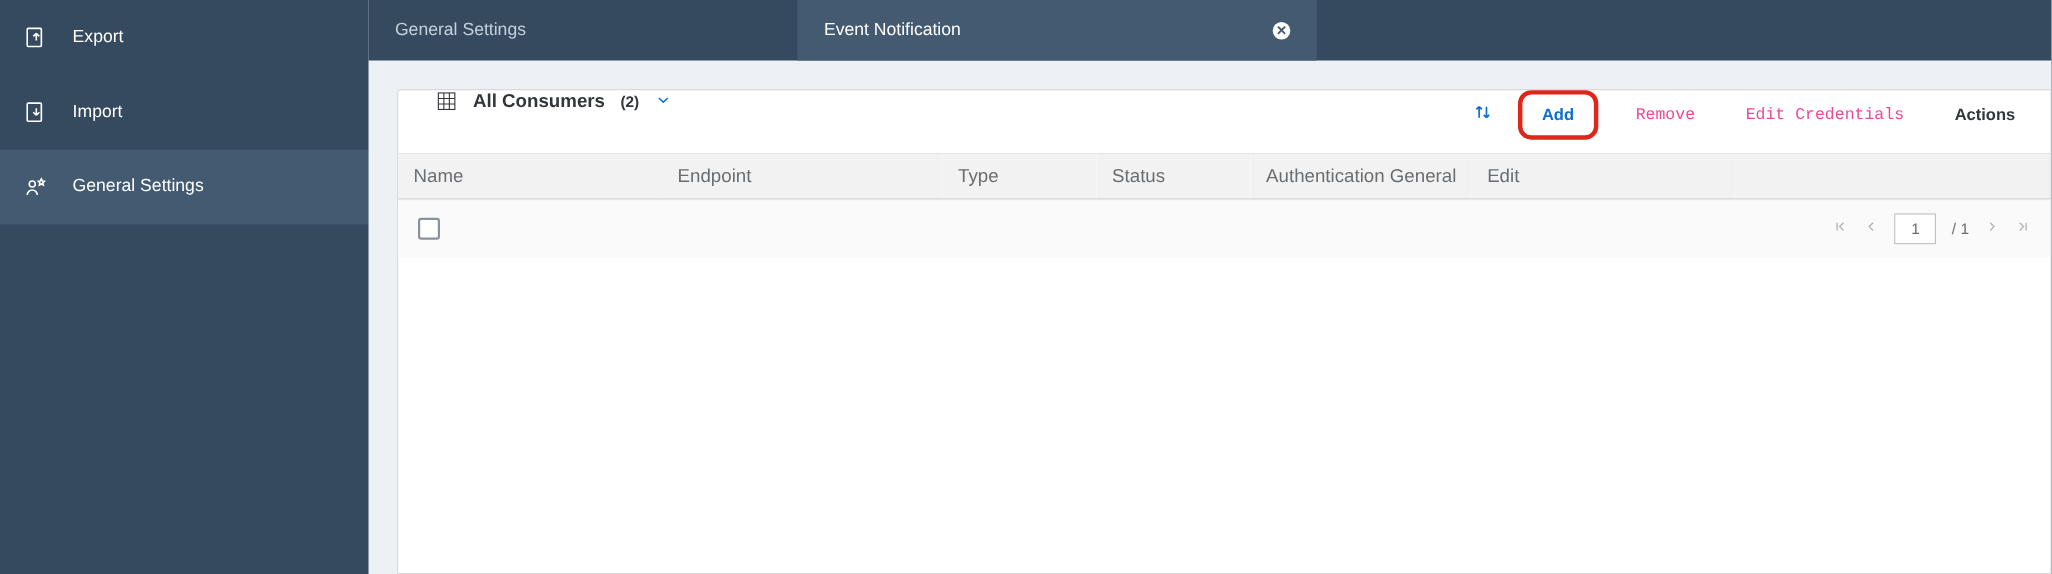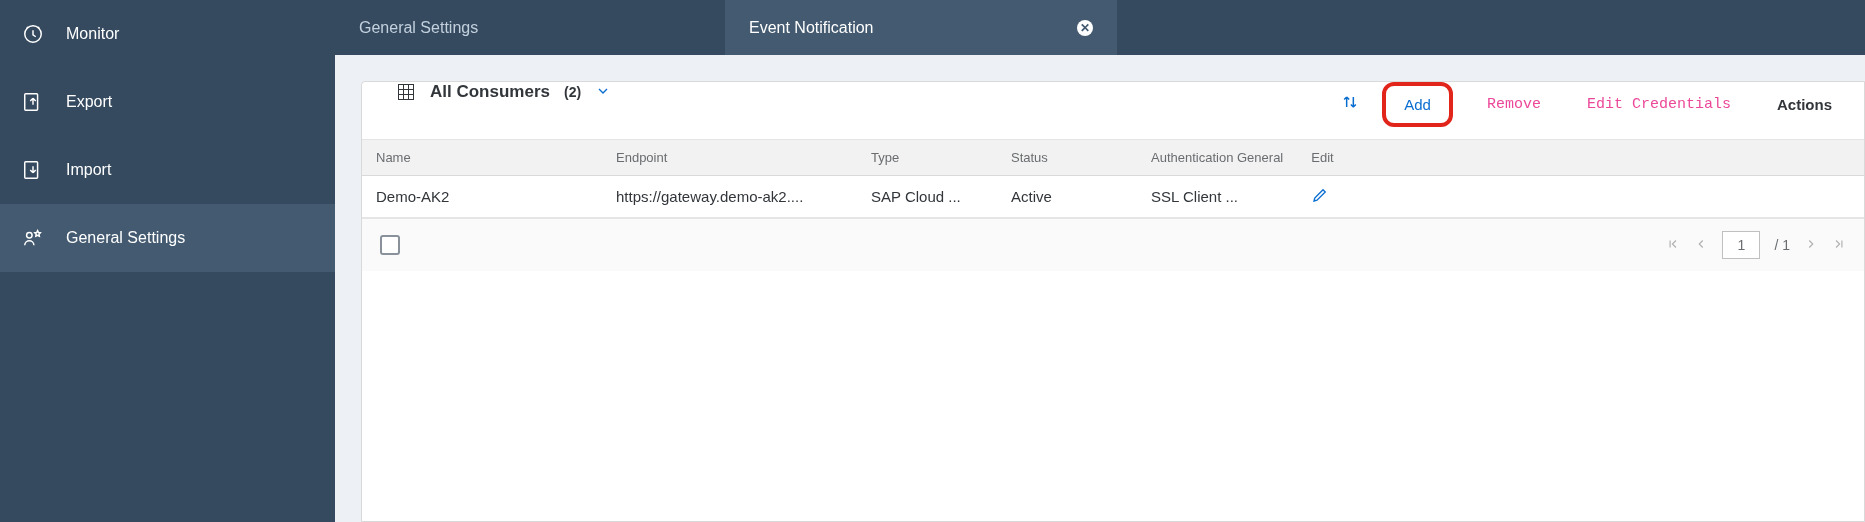--- a/index.html
+++ b/index.html
@@ -55,21 +55,21 @@
       color: #c3d1de;
       font-size: 16px;
       cursor: pointer;
       position: relative;
     }
     .tab.active {
       background: #435a70;
       color: #fff;
     }
     .tab.active .label { margin-right: 0; }
-    .tab2 { width: 392px; justify-content: space-between; }
+    .tab2 { width: 472px; justify-content: space-between; }
     .tab1 { width: 390px; }
     .tab2 .close-icon {
       width: 16px; height: 16px; border-radius: 50%; background: #fff; color: #435a70;
       display: flex; align-items: center; justify-content: center; font-size: 12px; font-weight: bold;
       flex-shrink: 0;
     }
     .content {
       margin: 26px 0 0 26px;
       background: #fff;
       border: 1px solid #d9d9d9;
@@ -97,33 +97,33 @@
     .btn-link {
       background: none; border: none; font-size: 15px; cursor: pointer;
       color: #0a6ed1; padding: 6px 12px;
     }
     .btn-link.disabled { color: #ec4899; cursor: default; font-family: Liberation Mono, monospace; }
     .btn-link.highlighted {
       border: 4px solid #e1251b;
       border-radius: 12px;
       padding: 10px 18px;
       color: #0a6ed1;
-      font-weight: 400;
+      font-weight: 700;
     }
     .btn-actions { color: #32363a; font-weight: 700; }
     .sort-icon { color: #0a6ed1; font-size: 18px; cursor: pointer; }
     .table { width: 100%; border-collapse: collapse; }
     .table th {
       background: #f2f2f2;
       text-align: left;
       padding: 10px 14px;
       font-weight: 400;
       color: #6a6d70;
       border-bottom: 1px solid #d9d9d9;
-      font-size: 13px;
+      font-size: 17px;
       white-space: nowrap;
       overflow: hidden;
     }
     .table td {
       padding: 10px 14px;
       border-bottom: 1px solid #e5e5e5;
       color: #32363a;
       font-size: 15px;
       white-space: nowrap;
       overflow: hidden;
@@ -155,30 +155,20 @@
       width: 38px; height: 28px; border: 1px solid #c0c0c0; text-align: center;
       font-size: 14px; color: #6a6d70;
     }
     .grid-icon svg, .chevron-icon svg { display: block; }
     .chevron-down { color: #0a6ed1; cursor: pointer; }
   </style>
 </head>
 <body>
 
 <div class="sidebar">
-  <div class="sidebar-item">
-    <span class="sidebar-icon">
-      <svg width="22" height="22" viewBox="0 0 24 24" fill="none" stroke="#fff" stroke-width="1.6">
-          <circle cx="12" cy="12" r="9"></circle>
-          <path d="M12 8v5l3 2"></path>
-          <path d="M7 4l-2 2M17 4l2 2"></path>
-        </svg>
-    </span>
-    <span>Monitor</span>
-  </div>
   <div class="sidebar-item">
     <span class="sidebar-icon">
       <svg width="22" height="22" viewBox="0 0 24 24" fill="none" stroke="#fff" stroke-width="1.6">
           <rect x="3" y="3" width="14" height="18" rx="1"></rect>
           <path d="M12 15V8m0 0l-3 3m3-3l3 3"></path>
         </svg>
     </span>
     <span>Export</span>
   </div>
   <div class="sidebar-item">
@@ -258,35 +248,20 @@
           <th>Name</th>
           <th>Endpoint</th>
           <th>Type</th>
           <th>Status</th>
           <th>Authentication General</th>
           <th>Edit</th>
           <th></th>
         </tr>
       </thead>
       <tbody>
-        <tr>
-          <td>Demo-AK2</td>
-          <td>https://gateway.demo-ak2....</td>
-          <td>SAP Cloud ...</td>
-          <td>Active</td>
-          <td>SSL Client ...</td>
-          <td>
-            <span class="edit-pencil">
-              <svg width="18" height="18" viewBox="0 0 24 24" fill="none" stroke="#0a6ed1" stroke-width="1.8">
-                  <path d="M4 20l4-1 11-11-3-3L5 16l-1 4z"></path>
-                </svg>
-            </span>
-          </td>
-          <td></td>
-        </tr>
       </tbody>
     </table>
 
     <div class="footer">
       <div class="checkbox"></div>
       <div class="pager">
         <span class="nav">
           <svg width="14" height="14" viewBox="0 0 24 24" fill="none" stroke="#b0b0b0" stroke-width="2">
               <path d="M17 18l-6-6 6-6M7 6v12"></path>
             </svg>

